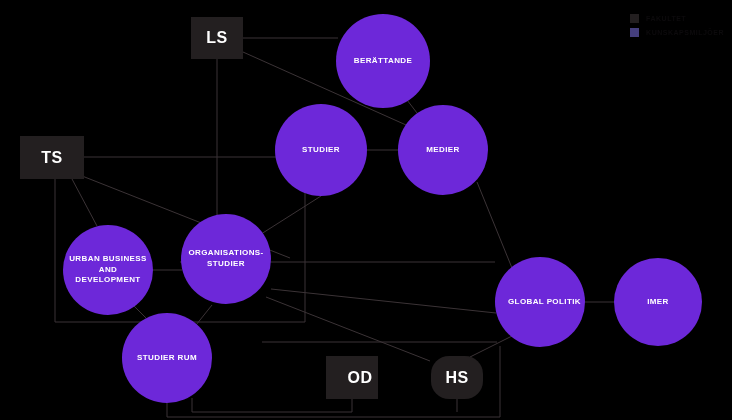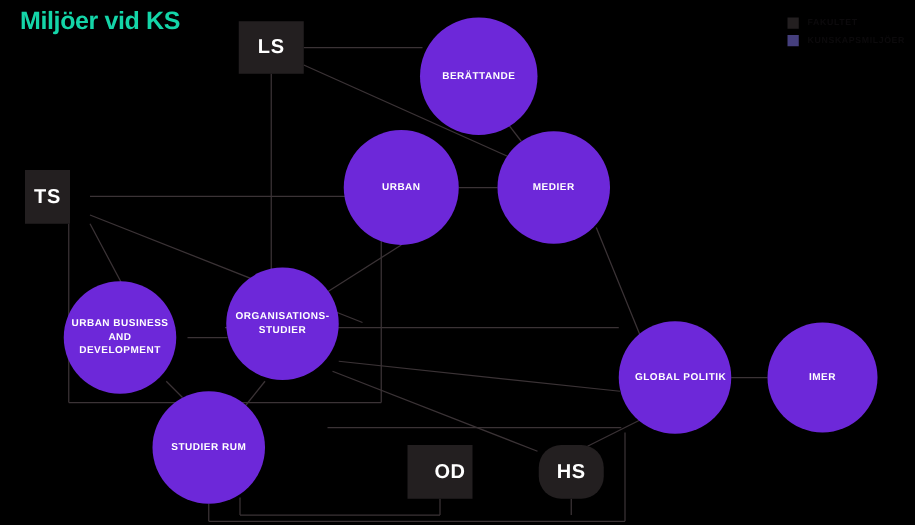--- a/index.html
+++ b/index.html
@@ -112,56 +112,55 @@
       <path d="M352,412 L192,412" stroke="#3b3336" stroke-width="1" fill="none"></path>
       <path d="M192,412 L192,398" stroke="#3b3336" stroke-width="1" fill="none"></path>
       <path d="M457,399 L457,412" stroke="#3b3336" stroke-width="1" fill="none"></path>
       <path d="M167,403 L167,417" stroke="#3b3336" stroke-width="1" fill="none"></path>
       <path d="M167,417 L500,417" stroke="#3b3336" stroke-width="1" fill="none"></path>
       <path d="M500,417 L500,346" stroke="#3b3336" stroke-width="1" fill="none"></path>
       <path d="M512,336 L470,357" stroke="#3b3336" stroke-width="1" fill="none"></path>
       <path d="M262,342 L497,342" stroke="#3b3336" stroke-width="1" fill="none"></path>
     </svg>
 
-  <div class="title">Miljöer vid KS</div>
 
   <div class="legend">
     <div class="legend-row">
       <span class="legend-swatch" style="background: rgb(35, 31, 32);"></span>
       <span class="legend-label">FAKULTET</span>
     </div>
     <div class="legend-row">
       <span class="legend-swatch" style="background: rgb(69, 63, 125);"></span>
       <span class="legend-label">KUNSKAPSMILJÖER</span>
     </div>
   </div>
 
   <div id="nodes-layer">
       <div class="node square" style="left: 191px; top: 17px; width: 52px; height: 42px;">
         <span>LS</span>
       </div>
-      <div class="node square" style="left: 20px; top: 136px; width: 36px; height: 43px;">
+      <div class="node square" style="left: 20px; top: 136px; width: 64px; height: 43px;">
         <span>TS</span>
       </div>
       <div class="node square" style="left: 326px; top: 356px; width: 52px; height: 43px; padding-left: 16px;">
         <span>OD</span>
       </div>
       <div class="node square" style="left: 431px; top: 356px; width: 52px; height: 43px; border-radius: 18px;">
         <span>HS</span>
       </div>
       <div class="node circle" style="left: 336px; top: 14px; width: 94px; height: 94px;">
         <span>BERÄTTANDE</span>
       </div>
       <div class="node circle" style="left: 275px; top: 104px; width: 92px; height: 92px;">
-        <span>URBAN</span>
+        <span>STUDIER</span>
       </div>
       <div class="node circle" style="left: 398px; top: 105px; width: 90px; height: 90px;">
         <span>MEDIER</span>
       </div>
-      <div class="node circle" style="left: 51px; top: 225px; width: 90px; height: 90px; align-items: center;">
+      <div class="node circle" style="left: 63px; top: 225px; width: 90px; height: 90px; align-items: center;">
         <span>URBAN BUSINESS AND DEVELOPMENT</span>
       </div>
       <div class="node circle" style="left: 181px; top: 214px; width: 90px; height: 90px; justify-content: flex-end;">
         <span>ORGANISATIONS- STUDIER</span>
       </div>
       <div class="node circle" style="left: 122px; top: 313px; width: 90px; height: 90px;">
         <span>STUDIER RUM</span>
       </div>
       <div class="node circle" style="left: 495px; top: 257px; width: 90px; height: 90px; justify-content: flex-end;">
         <span>GLOBAL POLITIK</span>

